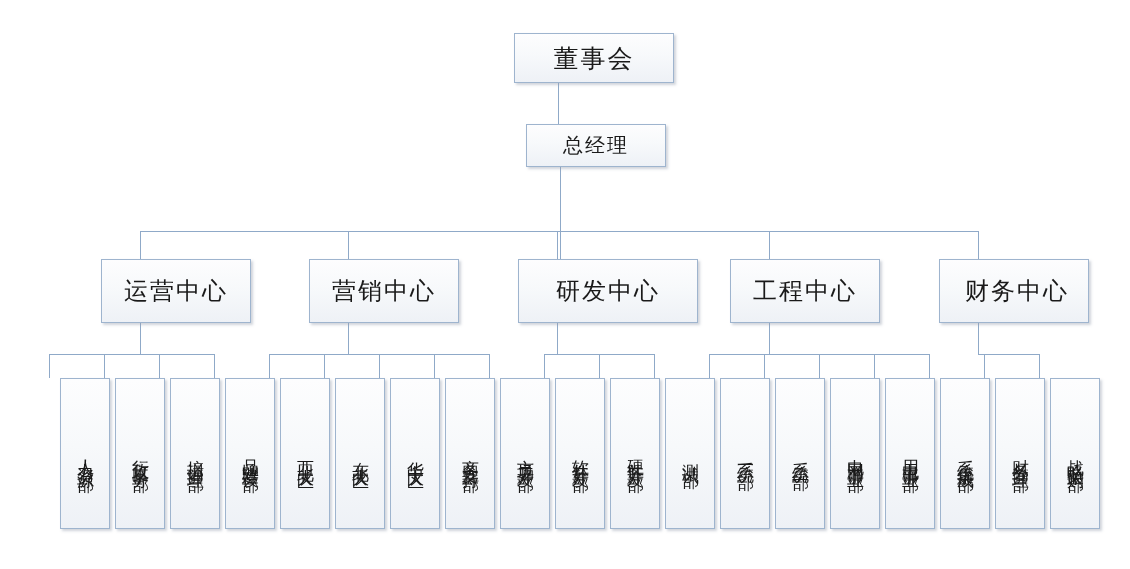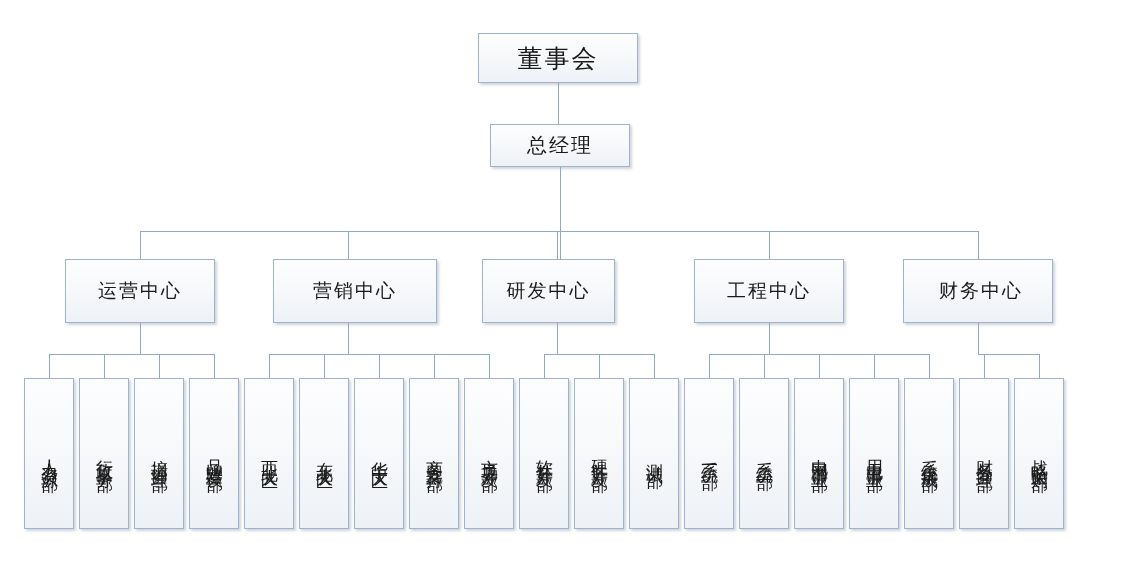--- a/index.html
+++ b/index.html
@@ -19,33 +19,34 @@
   
   .node{
     position:absolute;
     box-sizing:border-box;
     border:1px solid #9eb4ce;
     background:linear-gradient(to bottom,#fdfdfe 0%,#f7f9fb 45%,#eef1f6 100%);
     box-shadow:1.5px 1.5px 2.5px rgba(150,160,175,0.45);
     display:flex;align-items:center;justify-content:center;
     color:#1a1a1a;
     text-align:center;
+    margin-left:36px;
   }
 
   .node.root{
     left:478px;top:33px;width:160px;height:50px;
     font-size:25px;letter-spacing:2px;
   }
   .node.gm{
     left:490px;top:124px;width:140px;height:43px;
     font-size:20px;letter-spacing:2px;text-align:center;
   }
   .node.center{
     top:259px;width:150px;height:64px;
-    font-size:19px;letter-spacing:2px;
+    font-size:24px;letter-spacing:2px;
   }
   .node.leaf{
     top:378px;width:50px;height:151px;
     font-size:17px;
     writing-mode:vertical-rl;
     text-orientation:upright;
     letter-spacing:4px;
     line-height:1.05;
     padding-top:4px;
   }
@@ -108,39 +109,39 @@
       </div>
       <div class="node leaf" style="left: 79px; top: 378px; width: 50px; height: 151px;">
         <span>行政事务部</span>
       </div>
       <div class="node leaf" style="left: 134px; top: 378px; width: 50px; height: 151px;">
         <span>培训管理部</span>
       </div>
       <div class="node leaf" style="left: 189px; top: 378px; width: 50px; height: 151px;">
         <span>品牌建设部</span>
       </div>
-      <div class="node center" style="left: 273px; top: 259px; width: 164px; height: 64px;">
+      <div class="node center" style="left: 273px; top: 259px; width: 150px; height: 64px;">
         <span>营销中心</span>
       </div>
       <div class="node leaf" style="left: 244px; top: 378px; width: 50px; height: 151px;">
         <span>西北大区</span>
       </div>
       <div class="node leaf" style="left: 299px; top: 378px; width: 50px; height: 151px;">
         <span>东北大区</span>
       </div>
       <div class="node leaf" style="left: 354px; top: 378px; width: 50px; height: 151px;">
         <span>华中大区</span>
       </div>
       <div class="node leaf" style="left: 409px; top: 378px; width: 50px; height: 151px;">
         <span>商务支持部</span>
       </div>
       <div class="node leaf" style="left: 464px; top: 378px; width: 50px; height: 151px;">
         <span>市场开发部</span>
       </div>
-      <div class="node center" style="left: 482px; top: 259px; width: 133px; height: 64px; text-align: center;">
+      <div class="node center" style="left: 482px; top: 259px; width: 180px; height: 64px; text-align: center;">
         <span>研发中心</span>
       </div>
       <div class="node leaf" style="left: 519px; top: 378px; width: 50px; height: 151px;">
         <span>软件开发部</span>
       </div>
       <div class="node leaf" style="left: 574px; top: 378px; width: 50px; height: 151px;">
         <span>硬件开发部</span>
       </div>
       <div class="node leaf" style="left: 629px; top: 378px; width: 50px; height: 151px;">
         <span>测试部</span>

